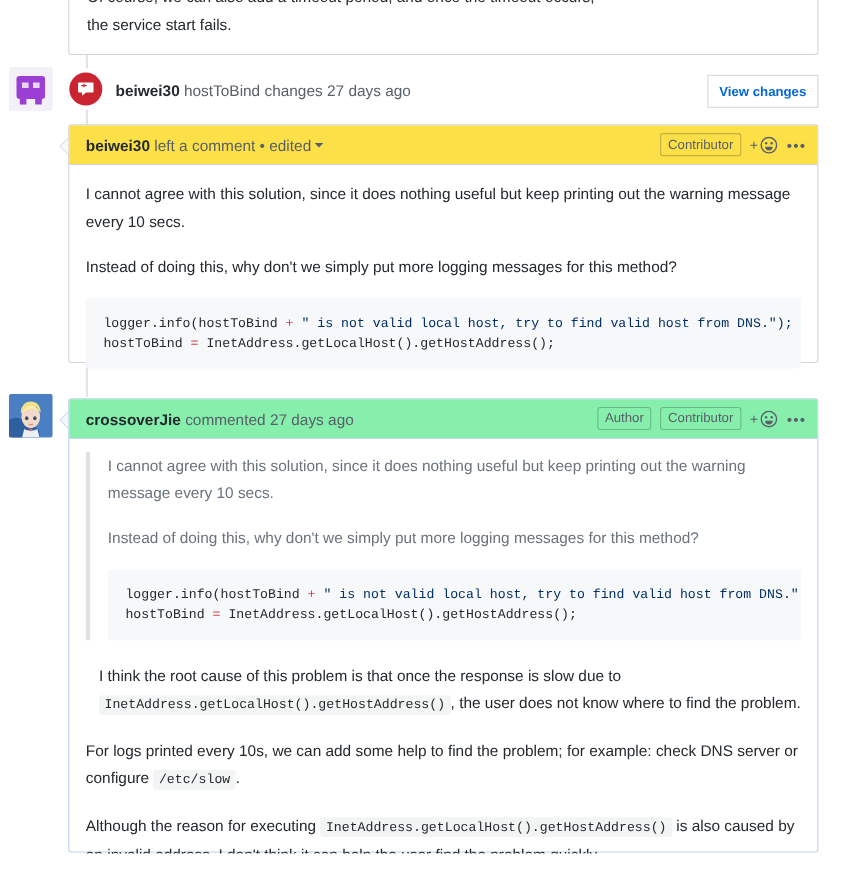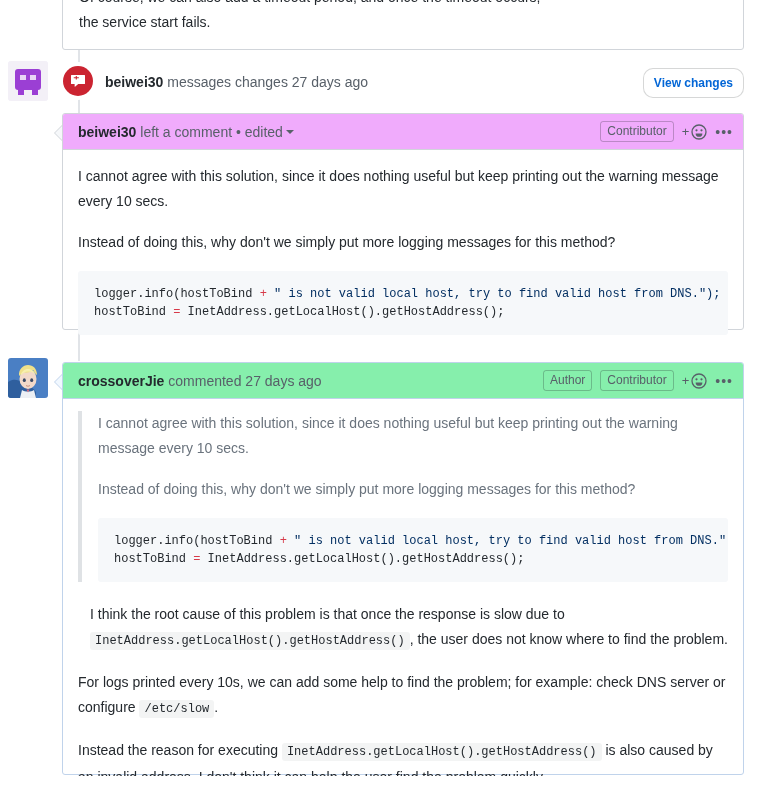--- a/index.html
+++ b/index.html
@@ -56,21 +56,21 @@
     position: absolute;
     font-size: 14px; color: #586069;
     line-height: 20px;
     white-space: nowrap;
   }
   .event-text .user { color:#24292e; font-weight: bold; }
 
   .btn-outline {
     position: absolute;
     border: 1px solid rgba(27,31,35,0.18);
-    border-radius: 10px;
+    border-radius: 0;
     background: #fff;
     color: #0366d6;
     font-size: 12px;
     font-weight: bold;
     font-family: "Liberation Sans", sans-serif;
     line-height: 20px;
     padding: 4px 10px;
     cursor: pointer;
     white-space: nowrap;
   }
@@ -97,21 +97,21 @@
     width: 0; height: 0;
     border-top: 7px solid transparent;
     border-bottom: 7px solid transparent;
     border-right: 7px solid #f6f8fa;
   }
   .comment.blue .comment-arrow::after { border-right-color: #f1f8ff; }
 
   .comment-header {
     position: relative;
     height: 36px;
-    background: #f0abfc;
+    background: #fde047;
     border-bottom: 1px solid #d1d5da;
     border-radius: 2px 2px 0 0;
     display: flex; align-items: center;
     padding: 0 10px 0 15px;
   }
   .comment.blue .comment-header { background:#86efac; border-bottom-color:#c0d3eb; }
   .comment.blue { border-color: #c0d3eb; }
   .comment.blue .comment-arrow { border-right-color: #c0d3eb; }
 
   .hdr-text { font-size: 14px; color:#586069; white-space: nowrap; }
@@ -212,21 +212,21 @@
     </svg>
   </div>
 
   <div class="event-badge" style="left:63px; top:66px;">
     <svg width="16" height="16" viewBox="0 0 16 16" fill="#fff">
       <path d="M1.5 2h13a.5.5 0 0 1 .5.5v8a.5.5 0 0 1-.5.5H8.2l-2.9 2.6a.4.4 0 0 1-.67-.3V11H1.5a.5.5 0 0 1-.5-.5v-8A.5.5 0 0 1 1.5 2zm2.25 2.2v1.1h2V6.4h1.1V5.3h2V4.2h-2V3.1H5.75v1.1h-2zm0 3.6h5.1v1.1h-5.1V7.8z"></path>
     </svg>
   </div>
 
   <div class="event-text" style="left:105px; top:72px;">
-    <span class="user">beiwei30</span><span> messages changes </span><span>27 days ago</span>
+    <span class="user">beiwei30</span><span> hostToBind changes </span><span>27 days ago</span>
   </div>
 
   <button class="btn-outline" style="right:22px; top:68px;">View changes</button>
 
   <div class="comment" style="left:62px; top:113px; width:682px; height:217px;">
     <div class="comment-arrow"></div>
 
     <div class="comment-header">
       <div class="hdr-text">
         <span class="user">beiwei30</span><span> left a comment</span><span> • </span><span>edited</span><span class="caret"></span>
@@ -297,17 +297,17 @@
         <p>I cannot agree with this solution, since it does nothing useful but keep printing out the warning message every 10 secs.</p>
         <p>Instead of doing this, why don't we simply put more logging messages for this method?</p>
         <pre class="code" style="margin-bottom:0;"><span>logger.info(hostToBind </span><span class="tok-op">+</span><span class="tok-str"> " is not valid local host, try to find valid host from DNS.");</span>
 <span>hostToBind </span><span class="tok-op">=</span><span> InetAddress.getLocalHost().getHostAddress();</span></pre>
       </blockquote>
 
       <p style="margin-top:20px;margin-left:12px;"><span>I think the root cause of this problem is that once the response is slow due to </span><code class="inline">InetAddress.getLocalHost().getHostAddress()</code><span>, the user does not know where to find the problem.</span></p>
 
       <p><span>For logs printed every 10s, we can add some help to find the problem; for example: check DNS server or configure </span><code class="inline">/etc/slow</code><span>.</span></p>
 
-      <p><span>Instead the reason for executing </span><code class="inline">InetAddress.getLocalHost().getHostAddress()</code><span> is also caused by an invalid address, I don't think it can help the user find the problem quickly.</span></p>
+      <p><span>Although the reason for executing </span><code class="inline">InetAddress.getLocalHost().getHostAddress()</code><span> is also caused by an invalid address, I don't think it can help the user find the problem quickly.</span></p>
     </div>
   </div>
 
 </div>
 
 </body></html>

